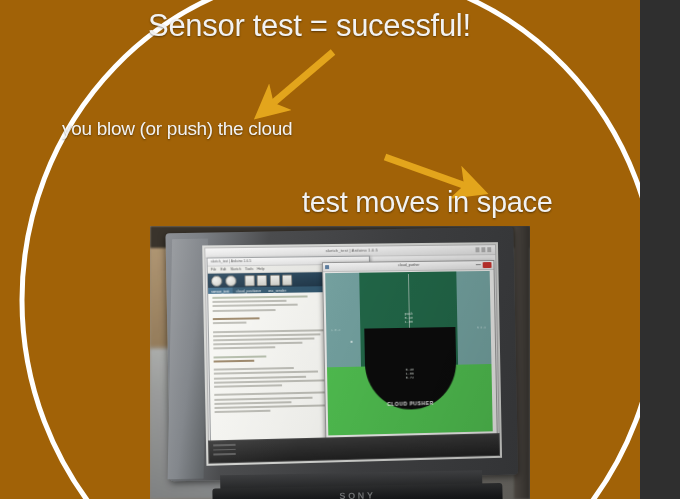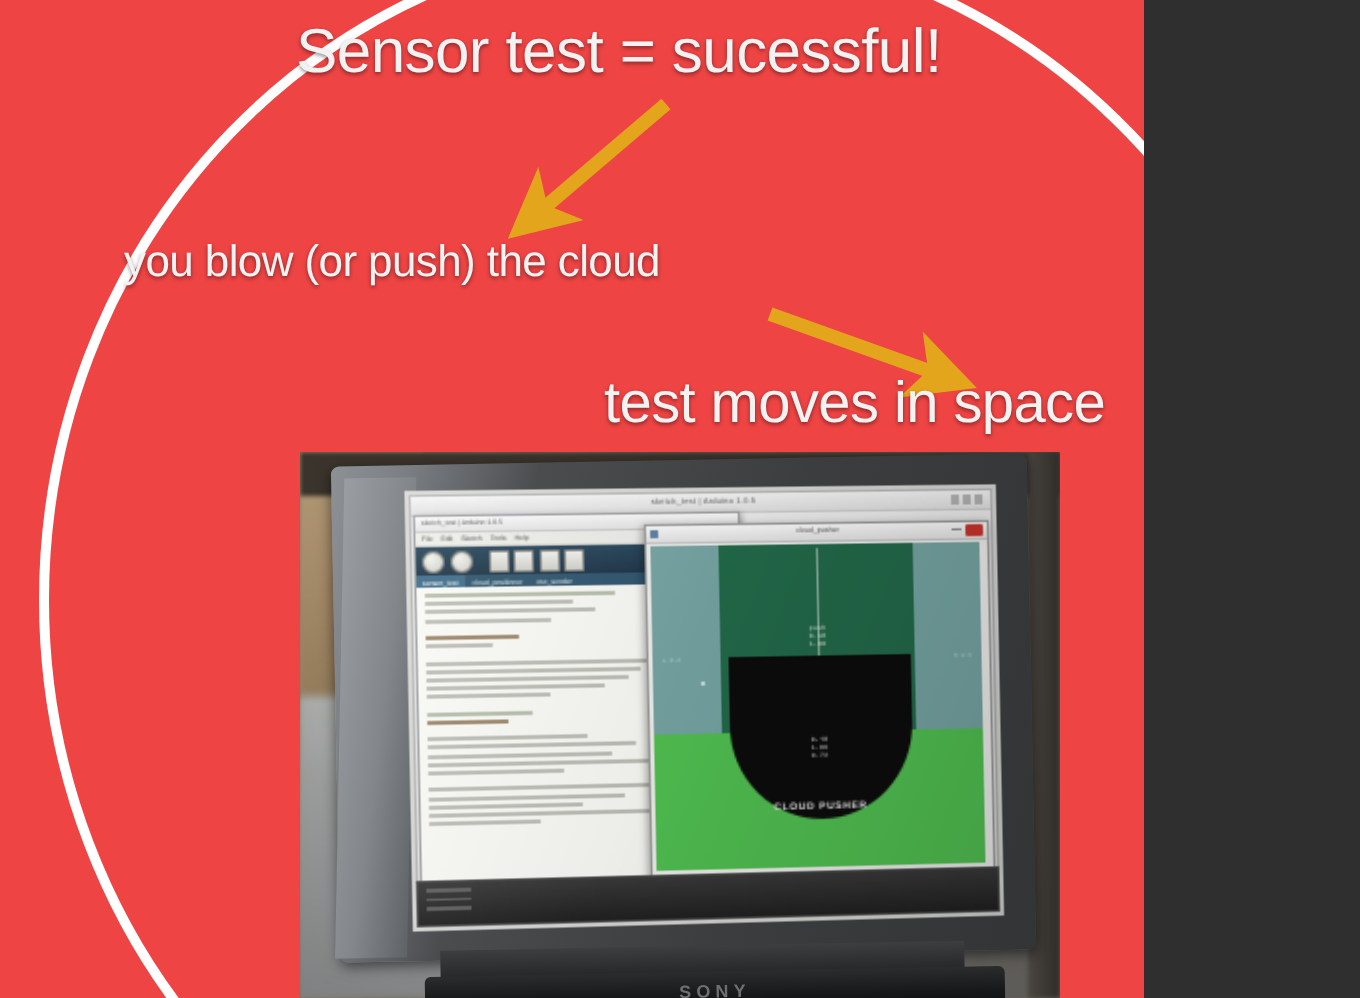--- a/index.html
+++ b/index.html
@@ -3,24 +3,24 @@
 <meta charset="utf-8">
 <title>Sensor test = sucessful!</title>
 <style>
   html, body {
     margin: 0;
     padding: 0;
     background: #2f2f2f;
   }
   #slide {
     position: relative;
-    width: 572px;
+    width: 640px;
     height: 499px;
     overflow: hidden;
-    background: #ef4444;
+    background: #a16207;
     font-family: "Liberation Sans", sans-serif;
     -webkit-font-smoothing: antialiased;
   }
 
   
   .ellipse-layer {
     position: absolute;
     inset: 0;
     pointer-events: none;
     z-index: 5;
@@ -37,21 +37,21 @@
     text-shadow: 0 1px 2px rgba(0,0,0,.45);
   }
   .cap-title {
     left: 148px;
     top: 8px;
     font-size: 31px;
   }
   .cap-mid {
     left: 62px;
     top: 118px;
-    font-size: 22px;
+    font-size: 19px;
   }
   .cap-low {
     left: 302px;
     top: 186px;
     font-size: 29px;
   }
 
   
   .arrow-layer {
     position: absolute;

